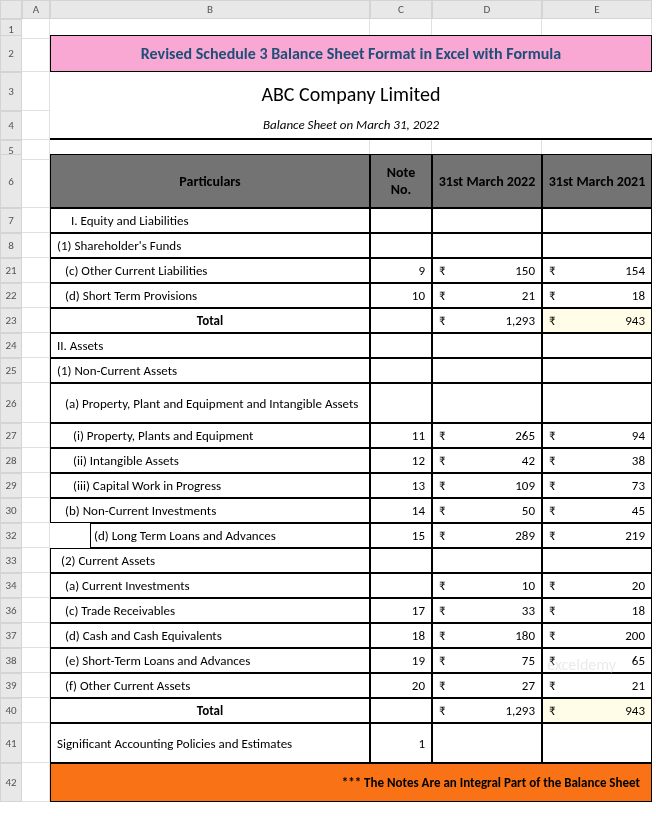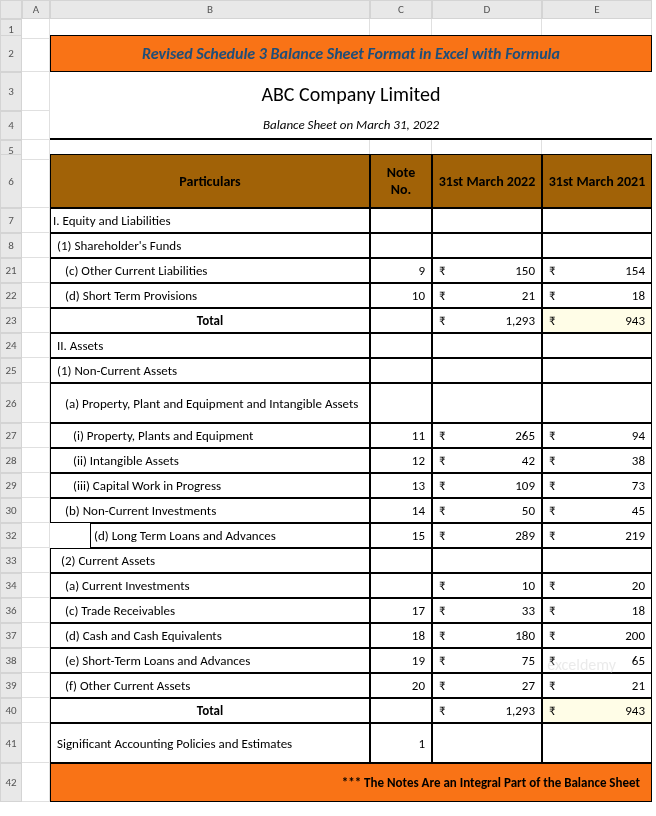--- a/index.html
+++ b/index.html
@@ -1,24 +1,24 @@
 <!DOCTYPE html>
 <html><head>
 <meta charset="utf-8">
 <style>
 * { box-sizing: border-box; margin: 0; padding: 0; }
 body { font-family: Calibri, Arial, sans-serif; font-size: 13px; background: #fff; width: 656px; position: relative; }
 .grid { display: grid; grid-template-columns: 22px 28px 320px 62px 110px 110px; }
 .hdr { background: #e8e8e8; border: 1px solid #d4d4d4; text-align: center; font-size: 11px; color: #555; padding: 2px 0; }
 .rowhdr { background: #e8e8e8; border: 1px solid #d4d4d4; text-align: center; font-size: 11px; color: #555; padding: 2px 0; display: flex; align-items: center; justify-content: center; }
 .cell { border-right: 1px solid #e0e0e0; border-bottom: 1px solid #e0e0e0; min-height: 20px; }
-.title-banner { background: #f97316; color: #1f4e79; font-weight: bold; font-size: 16px; text-align: center; padding: 8px 4px; border: 1px solid #000; font-style: italic; }
+.title-banner { background: #f9a8d4; color: #1f4e79; font-weight: bold; font-size: 16px; text-align: center; padding: 8px 4px; border: 1px solid #000; }
 .company { text-align: center; font-size: 20px; padding: 10px 0 4px; border-bottom: 1px solid transparent; }
 .subtitle { text-align: center; font-style: italic; font-size: 13px; padding: 6px 0; border-bottom: 2px solid #000; }
-.th { background: #a16207; font-weight: bold; text-align: center; padding: 8px 4px; border: 1px solid #000; font-size: 14px; display: flex; align-items: center; justify-content: center; }
+.th { background: #737373; font-weight: bold; text-align: center; padding: 8px 4px; border: 1px solid #000; font-size: 14px; display: flex; align-items: center; justify-content: center; }
 .td { border: 1px solid #000; padding: 4px 6px; font-size: 13px; display: flex; align-items: center; }
 .td.num { justify-content: flex-end; }
 .td.note { justify-content: flex-end; }
 .td.bold { font-weight: bold; justify-content: center; }
 .curr { display: flex; justify-content: space-between; width: 100%; }
 .hl { background: #fffde7; }
 .footer-note { background: #f97316; font-weight: bold; text-align: right; padding: 11px; border: 1px solid #000; font-size: 13px; }
 .watermark { position: absolute; bottom: 128px; right: 40px; color: #ccc; font-size: 16px; opacity: 0.4; pointer-events: none; }
 </style>
 </head>
@@ -68,21 +68,21 @@
       <div class="rowhdr">6</div>
       <div class="cell"></div>
       <div class="th">Particulars</div>
       <div class="th">Note No.</div>
       <div class="th">31st March 2022</div>
       <div class="th">31st March 2021</div>
     </div>
     <div class="grid">
       <div class="rowhdr">7</div>
       <div class="cell"></div>
-      <div class="td" style="white-space: pre-wrap; padding-left: 2px;">I. Equity and Liabilities</div>
+      <div class="td" style="white-space: pre-wrap; padding-left: 20px;">I. Equity and Liabilities</div>
       <div class="td note"></div>
       <div class="td num"></div>
       <div class="td num"></div>
     </div>
     <div class="grid">
       <div class="rowhdr">8</div>
       <div class="cell"></div>
       <div class="td" style="white-space: pre-wrap; padding-left: 6px;">(1) Shareholder's Funds</div>
       <div class="td note"></div>
       <div class="td num"></div>

